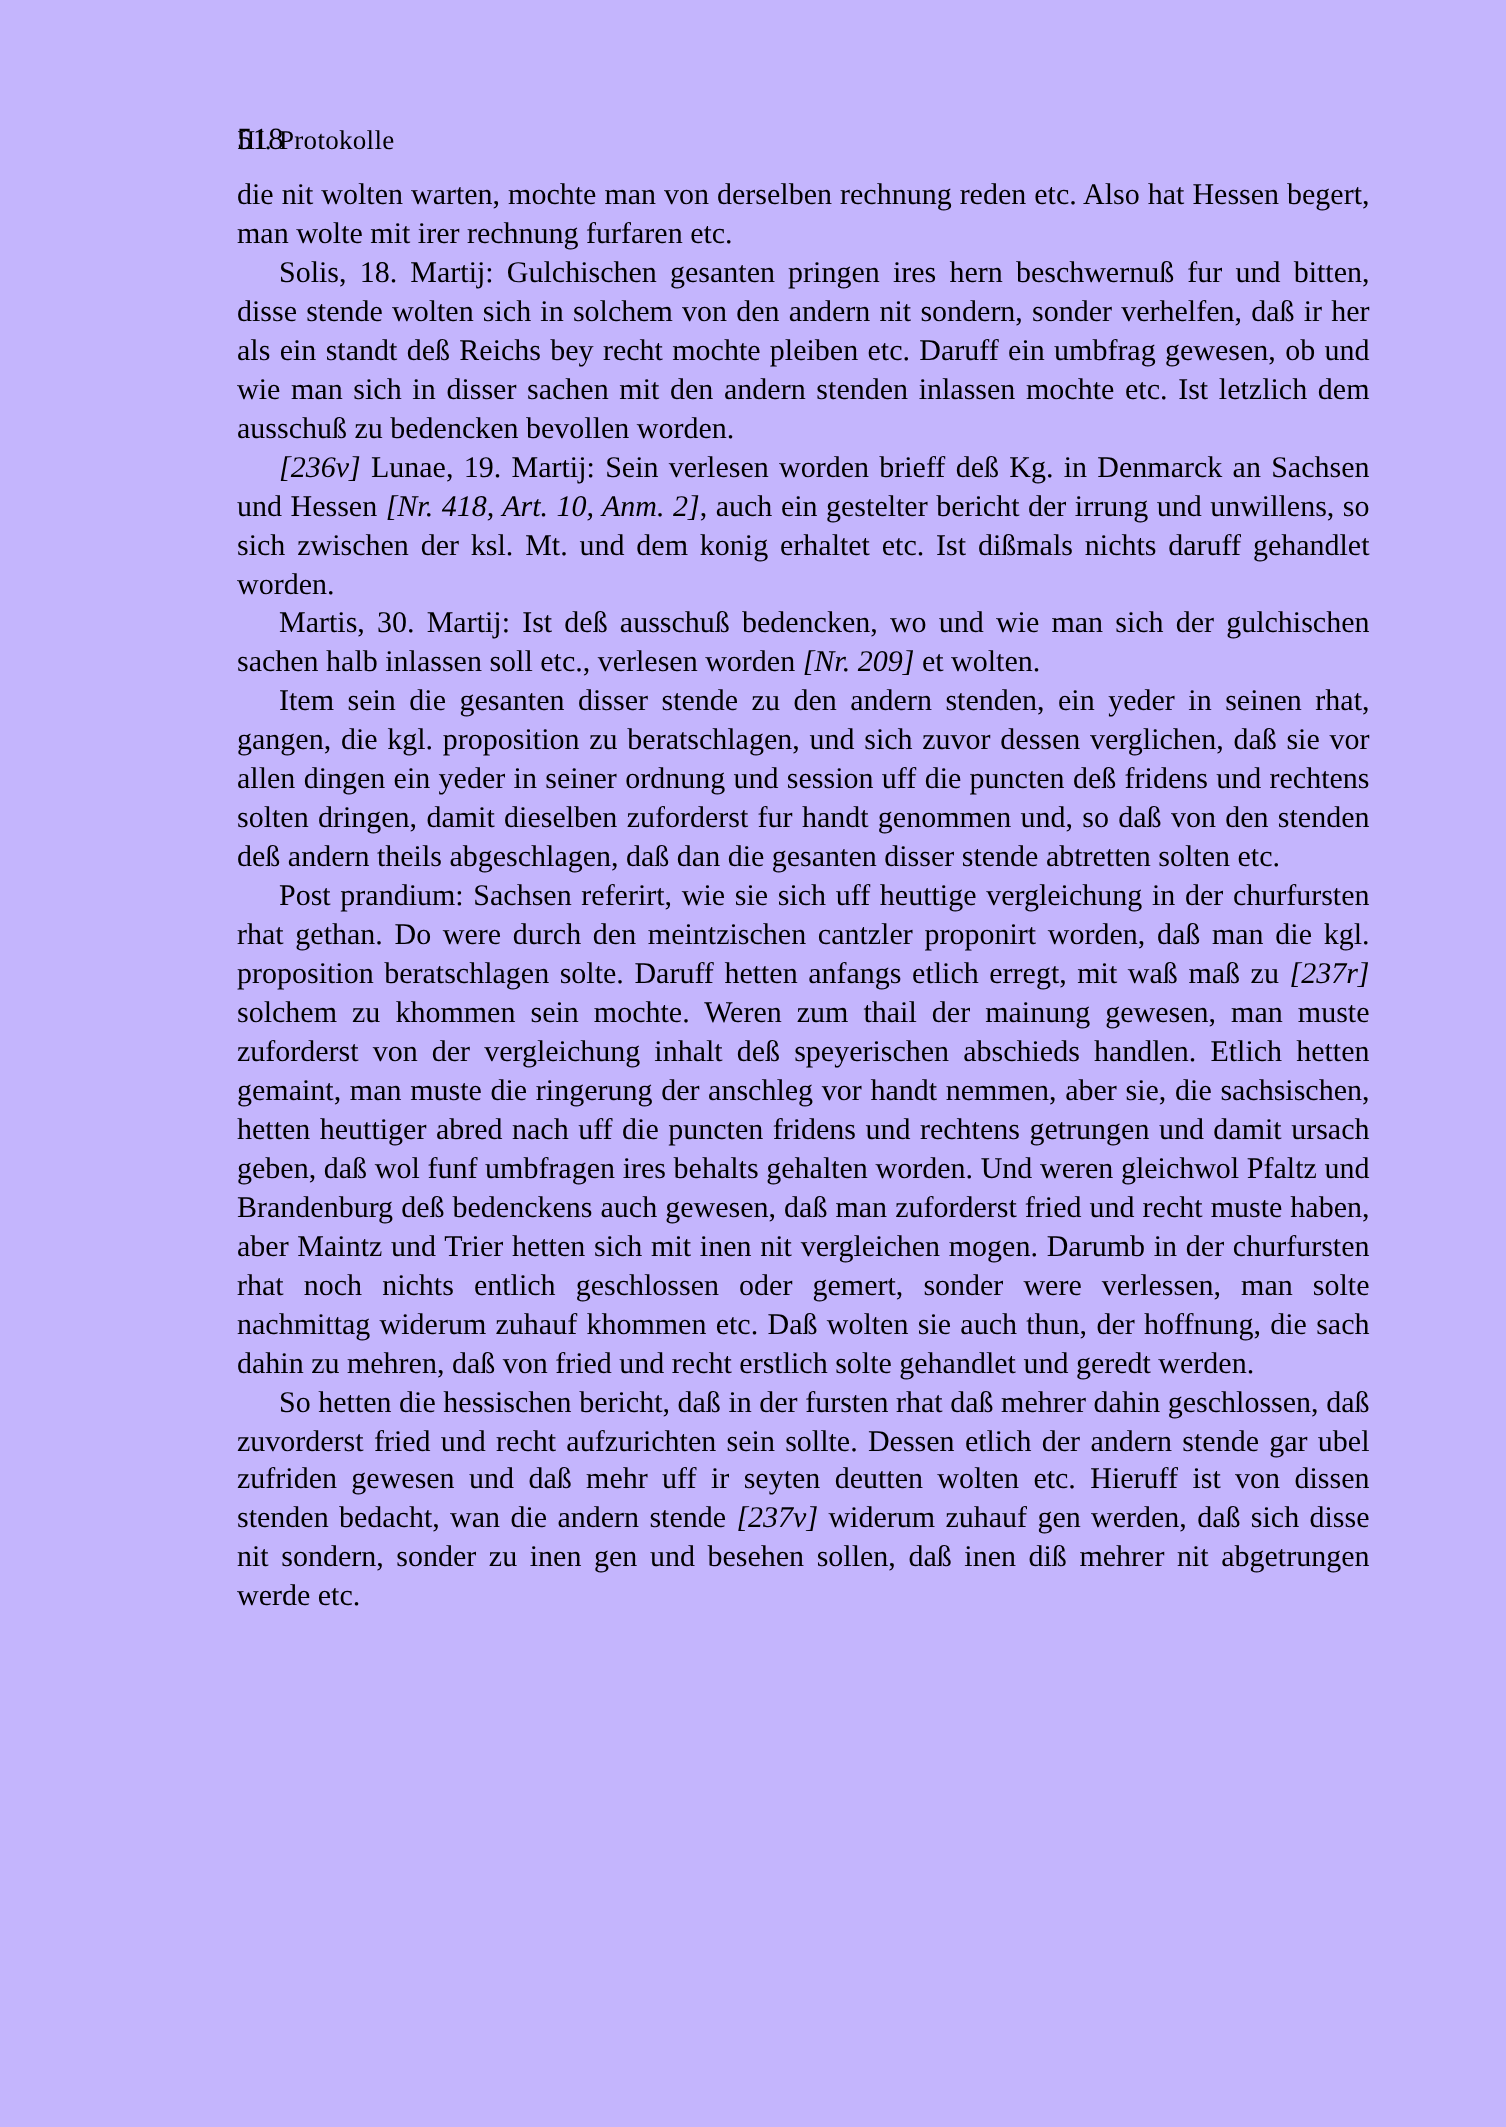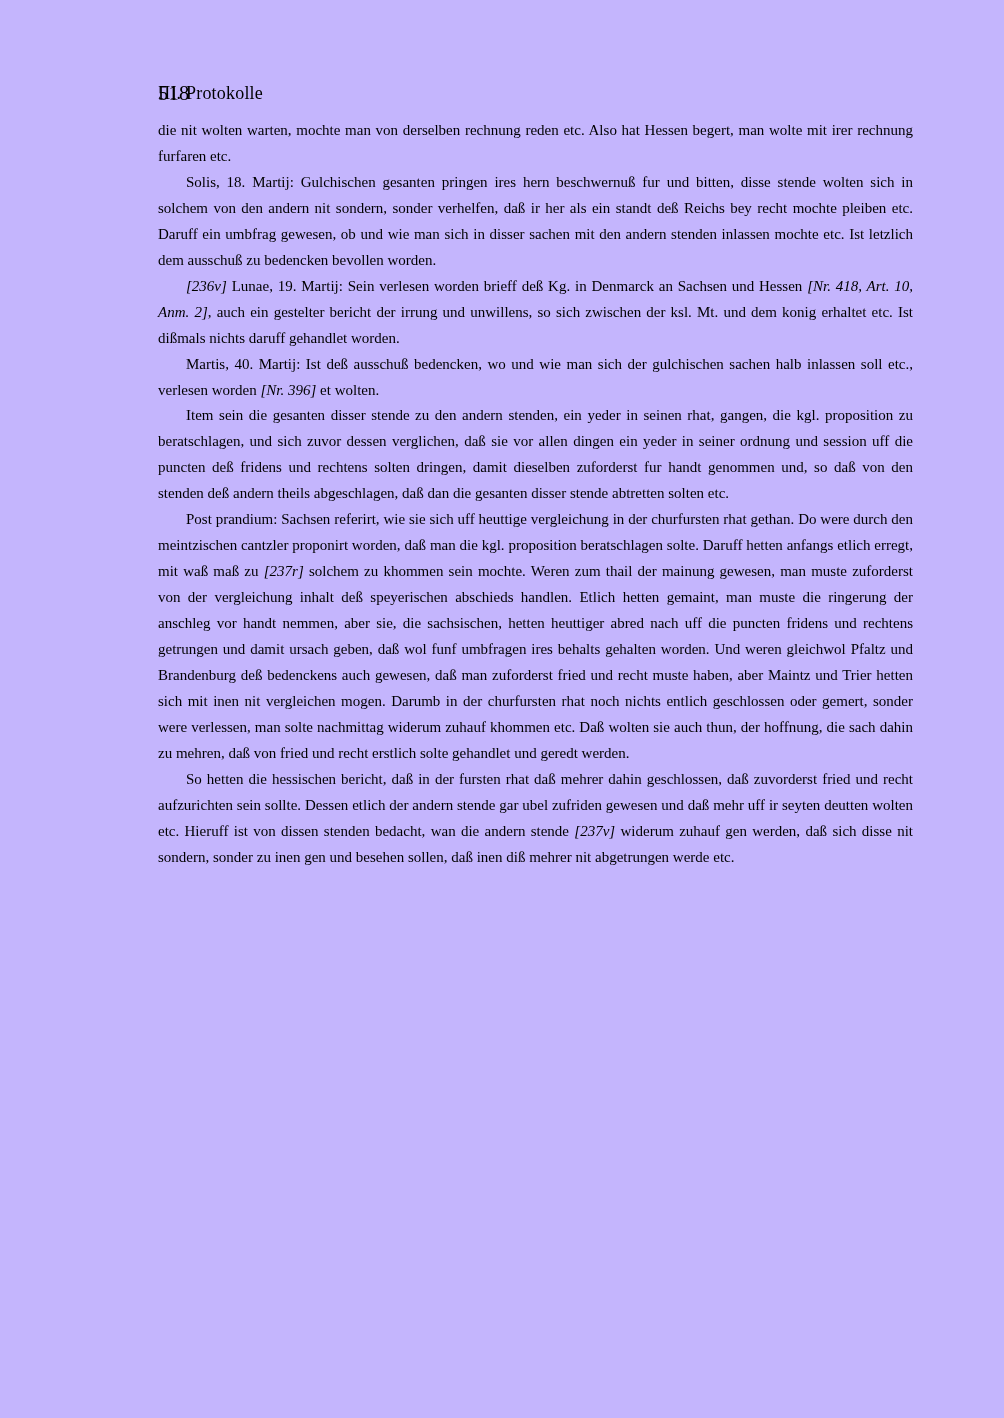--- a/index.html
+++ b/index.html
@@ -47,21 +47,21 @@
   }
   .textblock {
     position: absolute;
     left: 158px;
     top: 118px;
     width: 755px;
   }
   p.para {
     margin: 0;
     padding: 0;
-    font-size: 15px;
+    font-size: 20px;
     line-height: 25.95px;
     text-align: justify;
     text-justify: inter-word;
     -webkit-hyphens: none;
     hyphens: none;
     word-spacing: 0px;
   }
   p.para.indent {
     text-indent: 28px;
   }
@@ -78,19 +78,19 @@
 
   <div class="header">
     <span class="folio">518</span>
     <span class="running-head">III. Protokolle</span>
   </div>
 
   <div class="textblock" id="body-text-column">
       <p class="para noindent"><span>die nit wolten warten, mochte man von derselben rechnung reden etc. Also hat Hessen begert, man wolte mit irer rechnung furfaren etc.</span></p>
       <p class="para indent"><span>Solis, 18. Martij: Gulchischen gesanten pringen ires hern beschwernuß fur und bitten, disse stende wolten sich in solchem von den andern nit sondern, sonder verhelfen, daß ir her als ein standt deß Reichs bey recht mochte pleiben etc. Daruff ein umbfrag gewesen, ob und wie man sich in disser sachen mit den andern stenden inlassen mochte etc. Ist letzlich dem ausschuß zu bedencken bevollen worden.</span></p>
       <p class="para indent"><em>[236v]</em><span> Lunae, 19. Martij: Sein verlesen worden brieff deß Kg. in Denmarck an Sachsen und Hessen </span><em>[Nr. 418, Art. 10, Anm. 2]</em><span>, auch ein gestelter bericht der irrung und unwillens, so sich zwischen der ksl. Mt. und dem konig erhaltet etc. Ist dißmals nichts daruff gehandlet worden.</span></p>
-      <p class="para indent"><span>Martis, 40. Martij: Ist deß ausschuß bedencken, wo und wie man sich der gulchischen sachen halb inlassen soll etc., verlesen worden </span><em>[Nr. 396]</em><span> et wolten.</span></p>
+      <p class="para indent"><span>Martis, 30. Martij: Ist deß ausschuß bedencken, wo und wie man sich der gulchischen sachen halb inlassen soll etc., verlesen worden </span><em>[Nr. 209]</em><span> et wolten.</span></p>
       <p class="para indent"><span>Item sein die gesanten disser stende zu den andern stenden, ein yeder in seinen rhat, gangen, die kgl. proposition zu beratschlagen, und sich zuvor dessen verglichen, daß sie vor allen dingen ein yeder in seiner ordnung und session uff die puncten deß fridens und rechtens solten dringen, damit dieselben zuforderst fur handt genommen und, so daß von den stenden deß andern theils abgeschlagen, daß dan die gesanten disser stende abtretten solten etc.</span></p>
       <p class="para indent"><span>Post prandium: Sachsen referirt, wie sie sich uff heuttige vergleichung in der churfursten rhat gethan. Do were durch den meintzischen cantzler proponirt worden, daß man die kgl. proposition beratschlagen solte. Daruff hetten anfangs etlich erregt, mit waß maß zu </span><em>[237r]</em><span> solchem zu khommen sein mochte. Weren zum thail der mainung gewesen, man muste zuforderst von der vergleichung inhalt deß speyerischen abschieds handlen. Etlich hetten gemaint, man muste die ringerung der anschleg vor handt nemmen, aber sie, die sachsischen, hetten heuttiger abred nach uff die puncten fridens und rechtens getrungen und damit ursach geben, daß wol funf umbfragen ires behalts gehalten worden. Und weren gleichwol Pfaltz und Brandenburg deß bedenckens auch gewesen, daß man zuforderst fried und recht muste haben, aber Maintz und Trier hetten sich mit inen nit vergleichen mogen. Darumb in der churfursten rhat noch nichts entlich geschlossen oder gemert, sonder were verlessen, man solte nachmittag widerum zuhauf khommen etc. Daß wolten sie auch thun, der hoffnung, die sach dahin zu mehren, daß von fried und recht erstlich solte gehandlet und geredt werden.</span></p>
       <p class="para indent"><span>So hetten die hessischen bericht, daß in der fursten rhat daß mehrer dahin geschlossen, daß zuvorderst fried und recht aufzurichten sein sollte. Dessen etlich der andern stende gar ubel zufriden gewesen und daß mehr uff ir seyten deutten wolten etc. Hieruff ist von dissen stenden bedacht, wan die andern stende </span><em>[237v]</em><span> widerum zuhauf gen werden, daß sich disse nit sondern, sonder zu inen gen und besehen sollen, daß inen diß mehrer nit abgetrungen werde etc.</span></p>
     </div>
 
 </div>
 
 </body></html>

